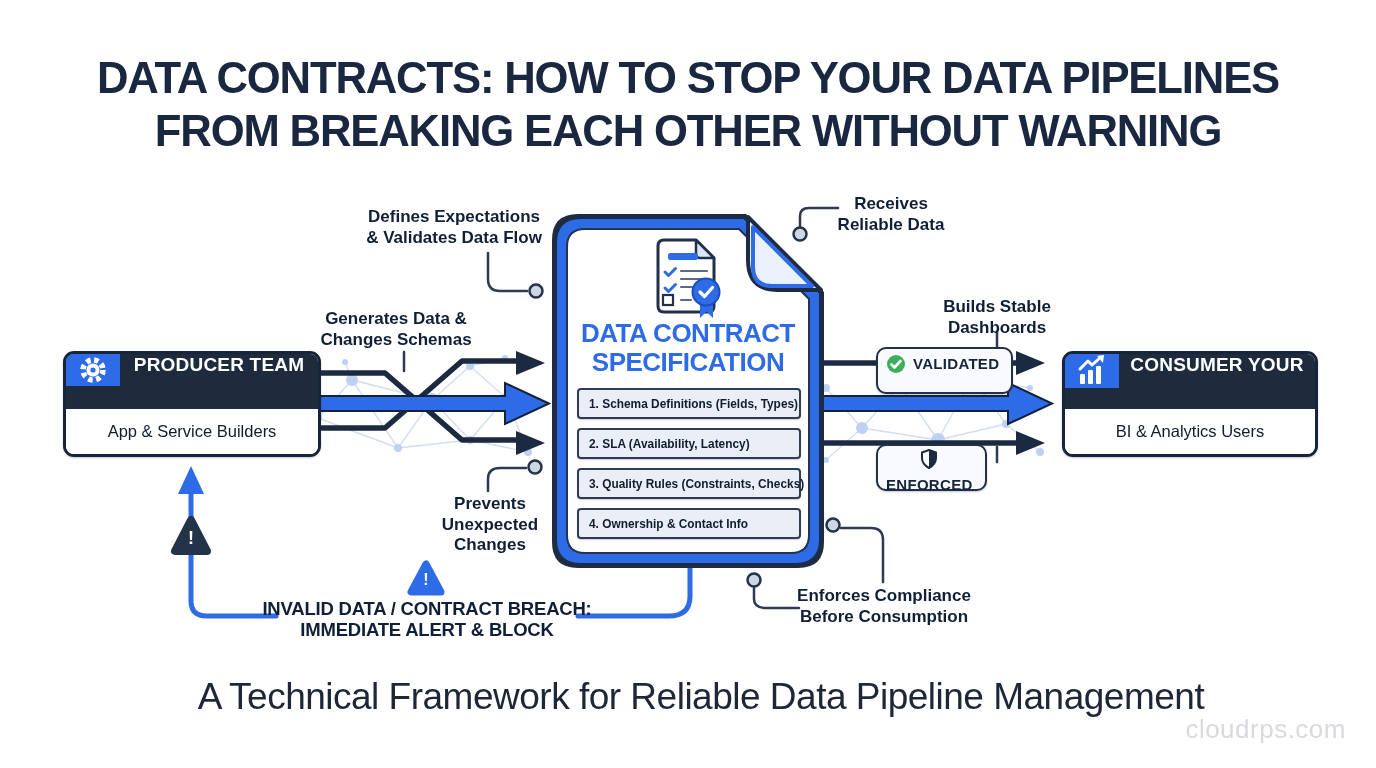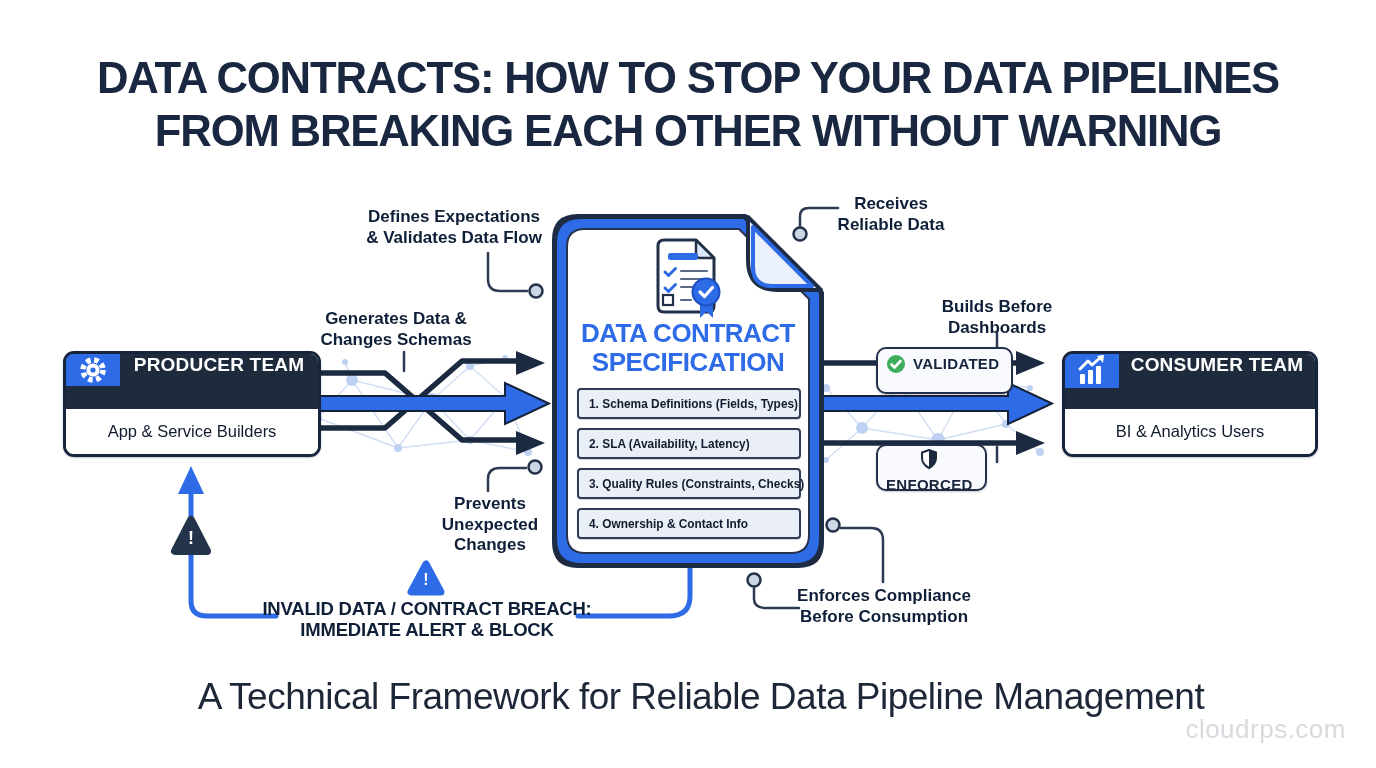--- a/index.html
+++ b/index.html
@@ -200,21 +200,21 @@
     <div class="team-header">
       <div class="team-icon">
         <svg width="34" height="34" viewBox="0 0 34 34">
           <rect x="5" y="20" width="5" height="10" rx="1" fill="#fff"></rect>
           <rect x="13" y="16" width="5" height="14" rx="1" fill="#fff"></rect>
           <rect x="21" y="12" width="5" height="18" rx="1" fill="#fff"></rect>
           <polyline points="5,15 13,7 17,11 26,3" fill="none" stroke="#fff" stroke-width="3" stroke-linecap="round" stroke-linejoin="round"></polyline>
           <polygon points="22,2 29,1 28,9" fill="#fff"></polygon>
         </svg>
       </div>
-      <div class="team-name">CONSUMER TEAM</div>
+      <div class="team-name">CONSUMER YOUR</div>
     </div>
     <div class="team-body">BI &amp; Analytics Users</div>
   </div>
 
   <div class="abs cx contract-title">
     <span>DATA CONTRACT</span>
     <span>SPECIFICATION</span>
   </div>
   <div class="abs contract-item" style="top:388px;">
     <i>1. Schema Definitions (Fields, Types)</i>
@@ -254,21 +254,21 @@
   </div>
   <div class="abs cx annotation" style="left:396px;top:309px;">
     <span>Generates Data &amp;</span>
     <span>Changes Schemas</span>
   </div>
   <div class="abs cx annotation" style="left:891px;top:194px;">
     <span>Receives</span>
     <span>Reliable Data</span>
   </div>
   <div class="abs cx annotation" style="left:997px;top:297px;">
-    <span>Builds Before</span>
+    <span>Builds Stable</span>
     <span>Dashboards</span>
   </div>
   <div class="abs cx annotation" style="left:490px;top:494px;">
     <span>Prevents</span>
     <span>Unexpected</span>
     <span>Changes</span>
   </div>
   <div class="abs cx annotation" style="left:884px;top:586px;">
     <span>Enforces Compliance</span>
     <span>Before Consumption</span>

